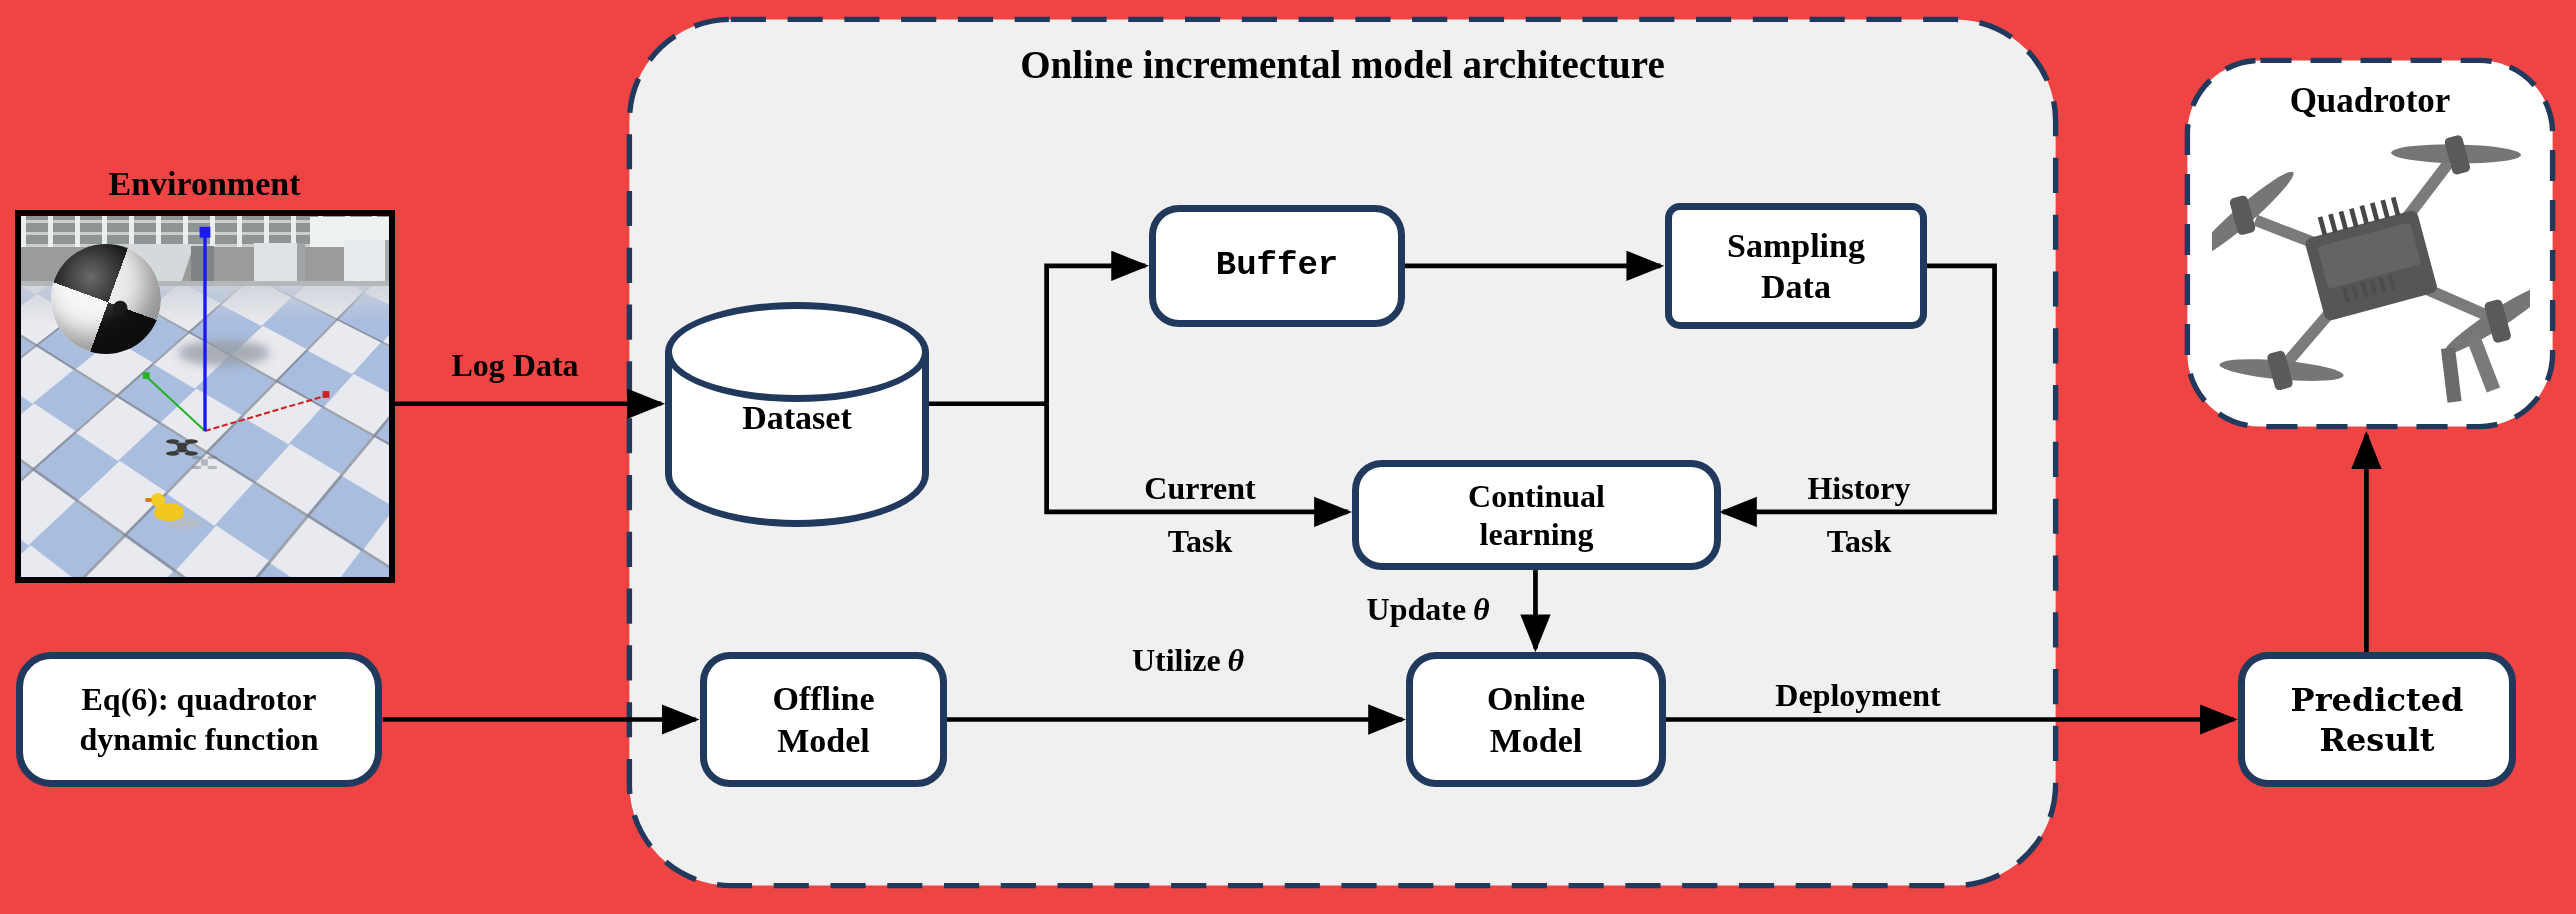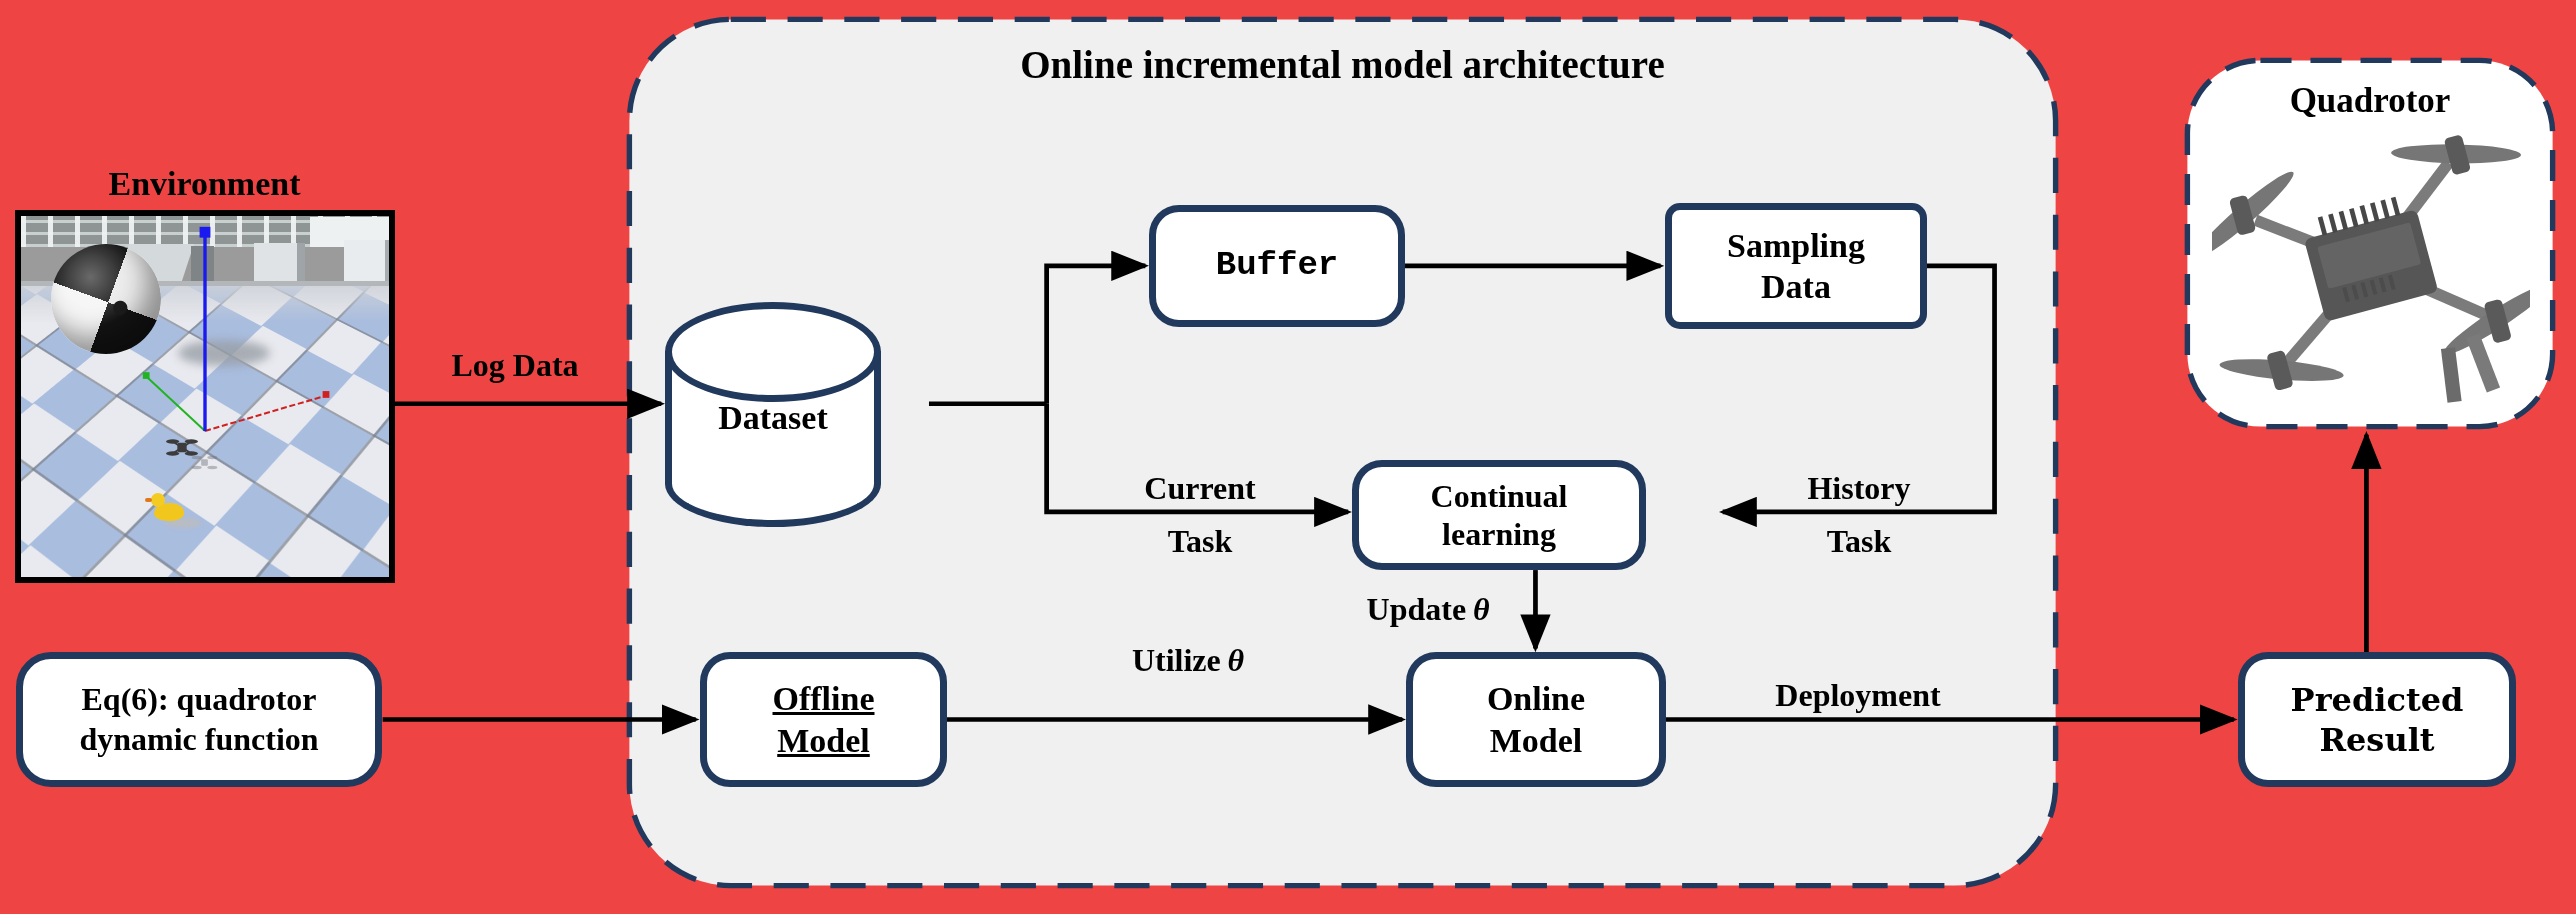--- a/index.html
+++ b/index.html
@@ -34,21 +34,21 @@
   .theta{font-style:italic;margin-left:6.8px;}
 
   
   .container-box{left:626px;top:16px;width:1433px;height:873px;z-index:1;}
   .container-title{
     position:absolute;left:626px;top:42px;width:1433px;text-align:center;
     font-weight:bold;font-size:39px;z-index:5;
   }
 
   
-  .cylinder{position:absolute;left:665px;top:302px;width:216px;height:225px;z-index:4;}
+  .cylinder{position:absolute;left:665px;top:302px;width:264px;height:225px;z-index:4;}
   .cyl-body{
     position:absolute;left:0;right:0;top:49px;bottom:0;background:#fff;
     border:7.4px solid var(--navy);border-top:none;box-sizing:border-box;
     border-radius:0 0 132px 132px / 0 0 53px 53px;
     display:flex;align-items:center;justify-content:center;
   }
   .cyl-body span{font-weight:bold;font-size:34px;margin-top:-35px;}
   .cyl-top{
     position:absolute;left:0;right:0;top:0;height:100px;background:#fff;
     border:7.4px solid var(--navy);box-sizing:border-box;border-radius:50%;
@@ -256,26 +256,26 @@
 
   <div class="node" style="left:1149px;top:205px;width:256px;height:122px;font-family:Liberation Mono, monospace;">
     <span>Buffer</span>
   </div>
 
   <div class="node" style="left:1665px;top:203px;width:262px;height:126px;border-radius:15px;">
     <span>Sampling</span>
     <span>Data</span>
   </div>
 
-  <div class="node" style="left:1352px;top:460px;width:294px;height:110px;font-size:32px;line-height:1.2;">
+  <div class="node" style="left:1352px;top:460px;width:369px;height:110px;font-size:32px;line-height:1.2;">
     <span>Continual</span>
     <span>learning</span>
   </div>
 
-  <div class="node" style="left:700px;top:652px;width:247px;height:135px;text-decoration:underline;">
+  <div class="node" style="left:700px;top:652px;width:247px;height:135px;">
     <span>Offline</span>
     <span>Model</span>
   </div>
 
   <div class="node" style="left:1406px;top:652px;width:260px;height:135px;">
     <span>Online</span>
     <span>Model</span>
   </div>
 
   <div class="node predicted" style="left:2238px;top:652px;width:278px;height:135px;">

